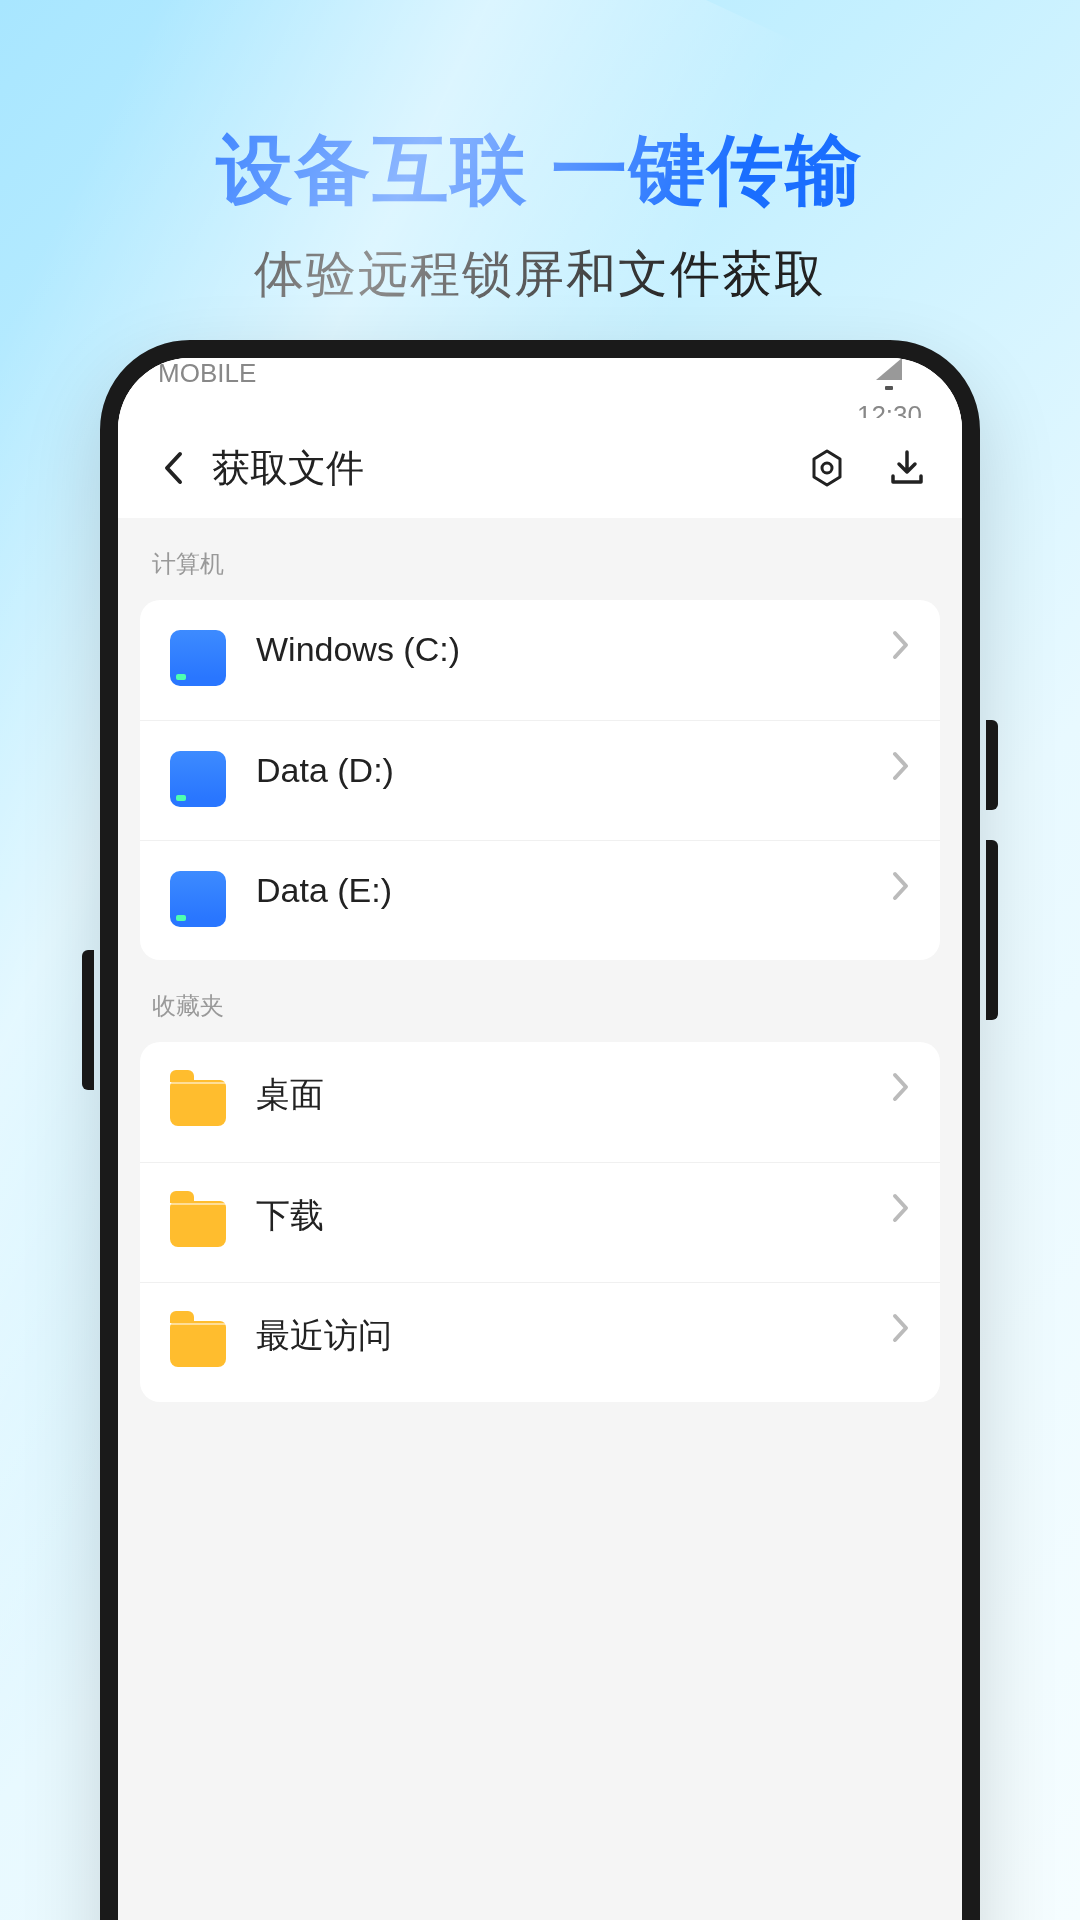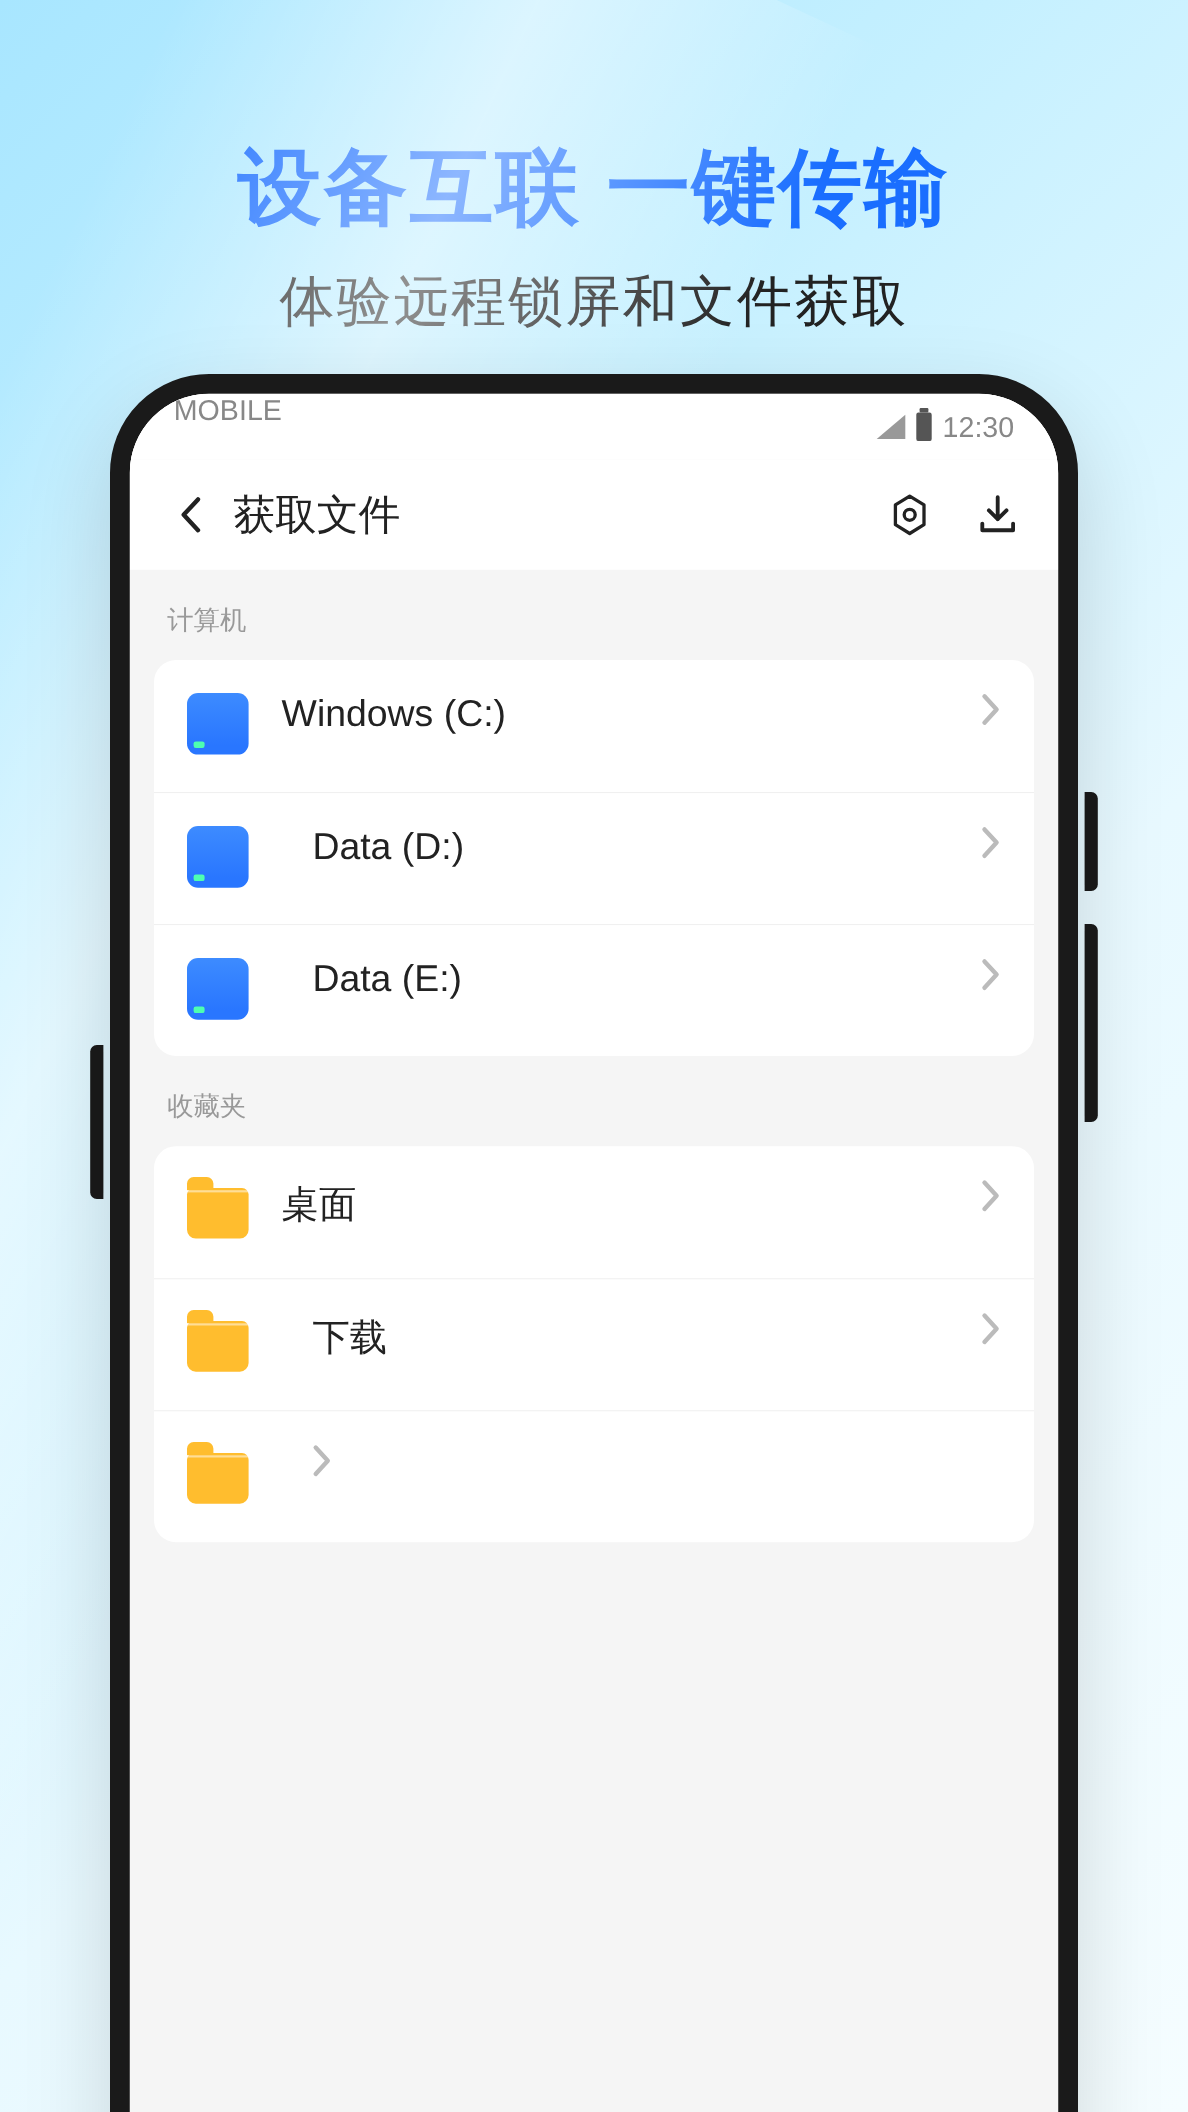--- a/index.html
+++ b/index.html
@@ -107,20 +107,21 @@
       justify-content: space-between;
       padding: 0 40px;
       color: #888;
       font-size: 26px;
     }
     
     .status-right {
       display: flex;
       align-items: center;
       gap: 10px;
+      flex-direction: column;
     }
     
     .signal-icon {
       width: 0;
       height: 0;
       border-style: solid;
       border-width: 0 0 22px 26px;
       border-color: transparent transparent #999 transparent;
     }
     
@@ -199,21 +200,20 @@
     
     .list-item {
       display: flex;
       align-items: flex-start;
       padding: 30px 30px;
       min-height: 120px;
     }
     
     .list-item + .list-item {
       border-top: 1px solid #f0f0f0;
-      gap: 28px;
     }
     
     .drive-icon {
       width: 56px;
       height: 56px;
       background: linear-gradient(180deg, #3d8bff 0%, #2976ff 85%);
       border-radius: 10px;
       position: relative;
       margin-right: 30px;
       flex-shrink: 0;
@@ -355,20 +355,21 @@
         </div>
         <div class="list-item">
           <div class="folder-icon"></div>
           <div class="item-label">下载</div>
           <svg class="chevron" width="18" height="30" viewBox="0 0 18 30">
               <path d="M3 3 L14 15 L3 27" stroke="#bbb" stroke-width="4" fill="none" stroke-linecap="round" stroke-linejoin="round"></path>
             </svg>
         </div>
         <div class="list-item">
           <div class="folder-icon"></div>
+          <div class="item-label">最近访问</div>
           <svg class="chevron" width="18" height="30" viewBox="0 0 18 30">
               <path d="M3 3 L14 15 L3 27" stroke="#bbb" stroke-width="4" fill="none" stroke-linecap="round" stroke-linejoin="round"></path>
             </svg>
         </div>
       </div>
 
     </div>
 
   </div>
 </div>

